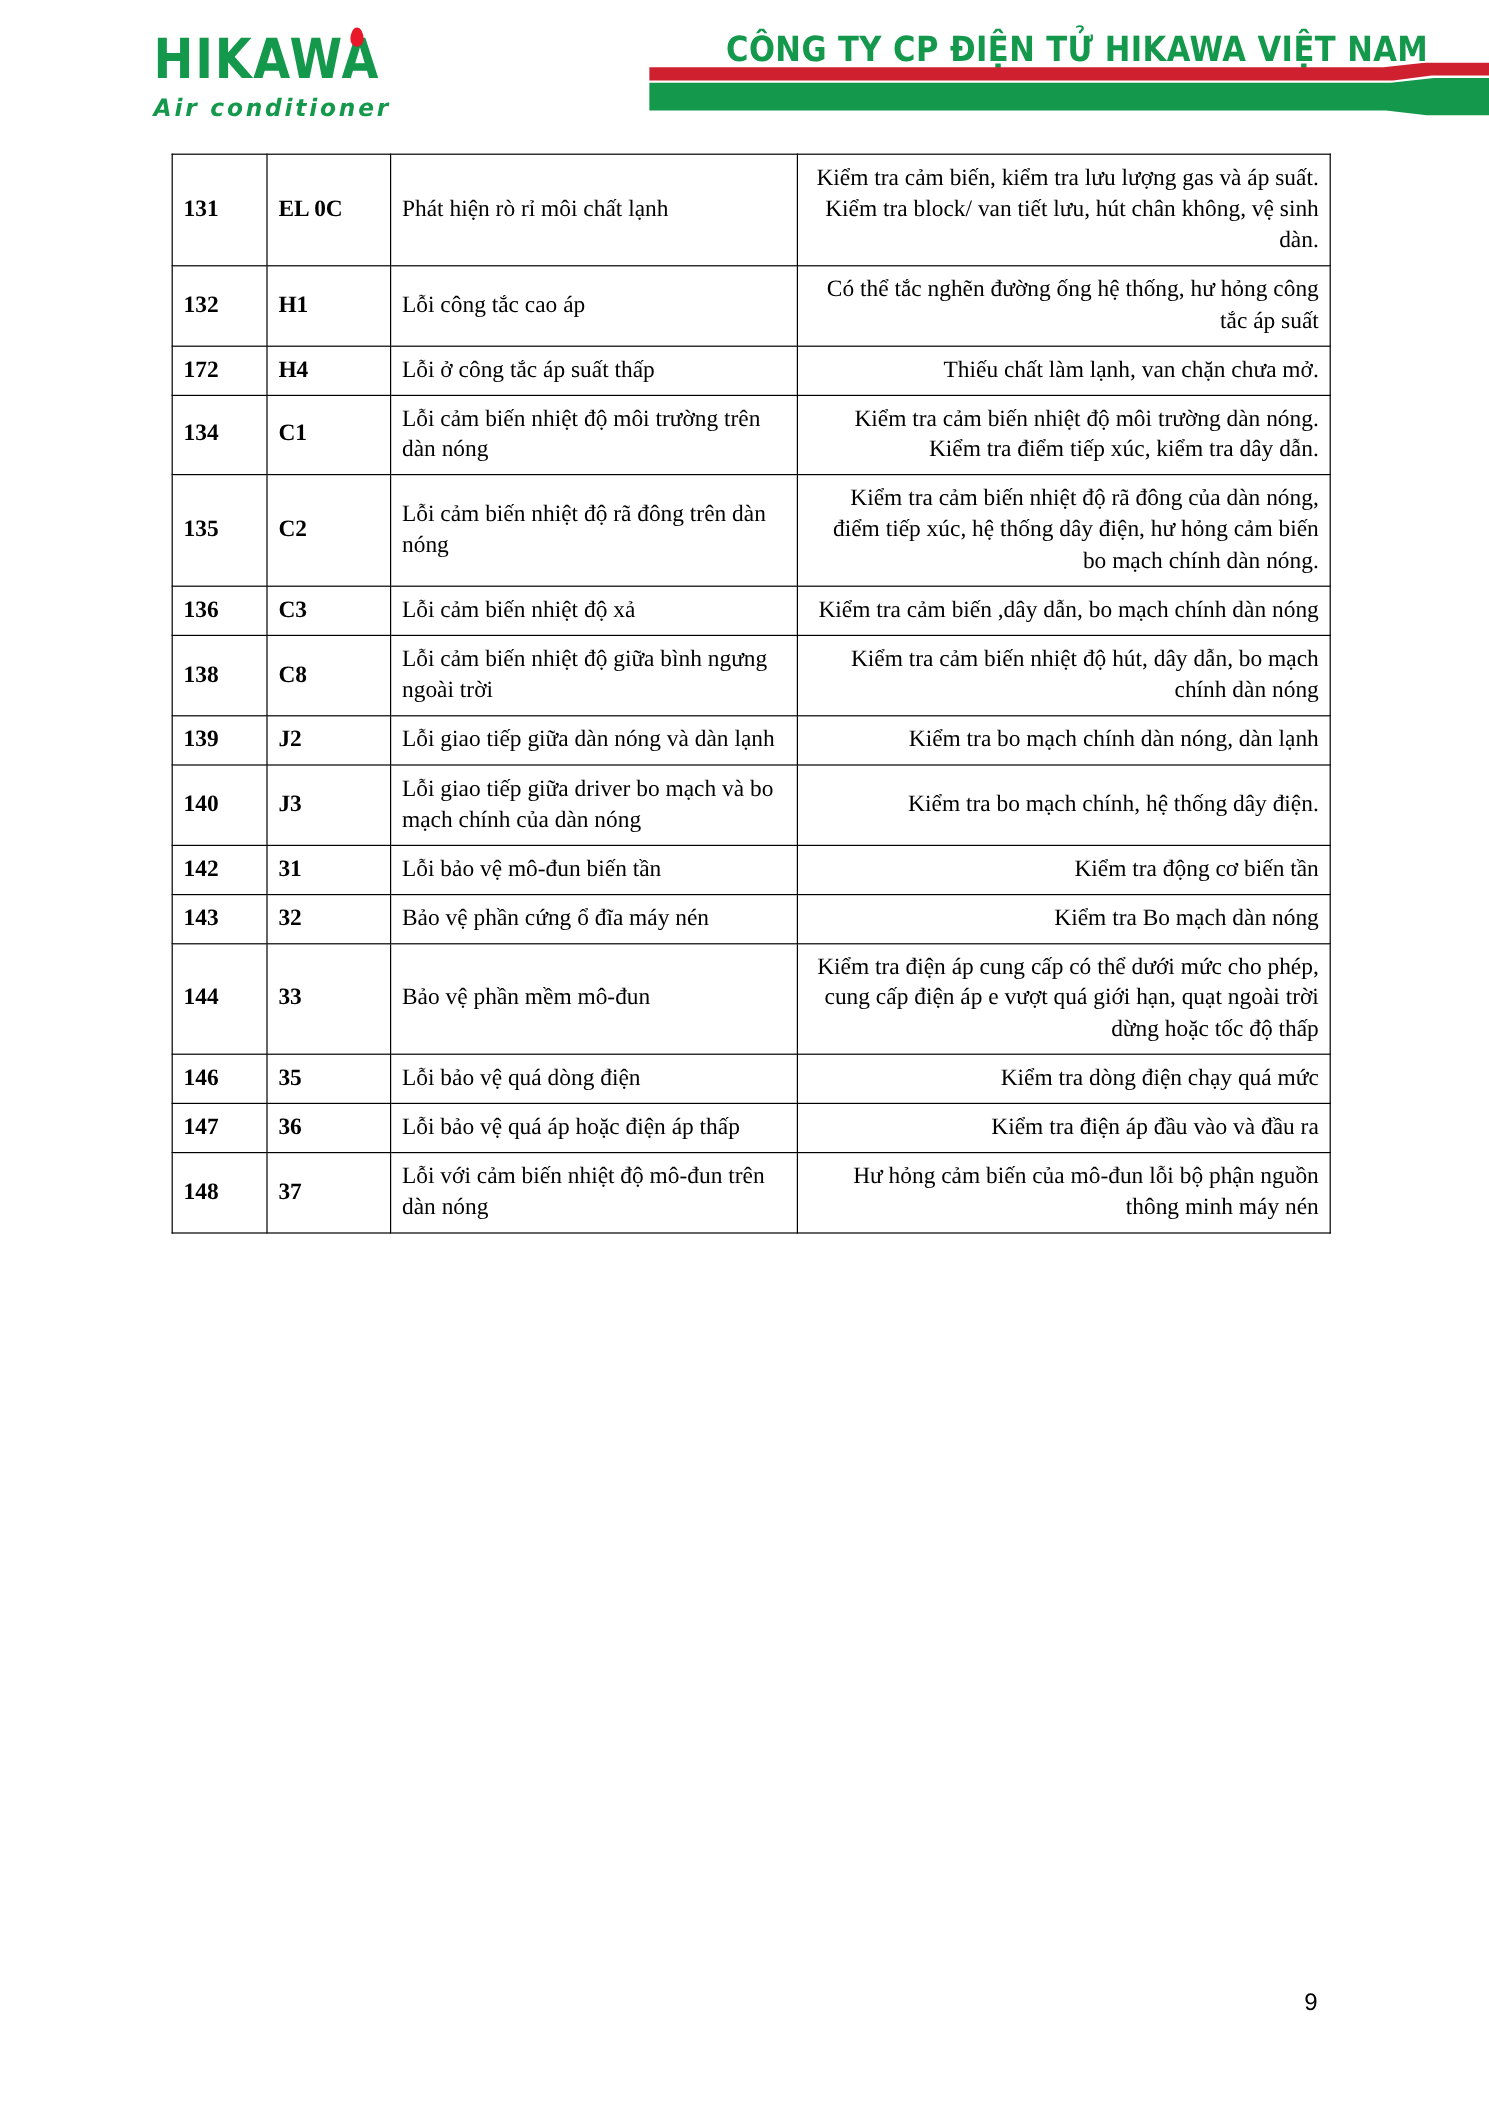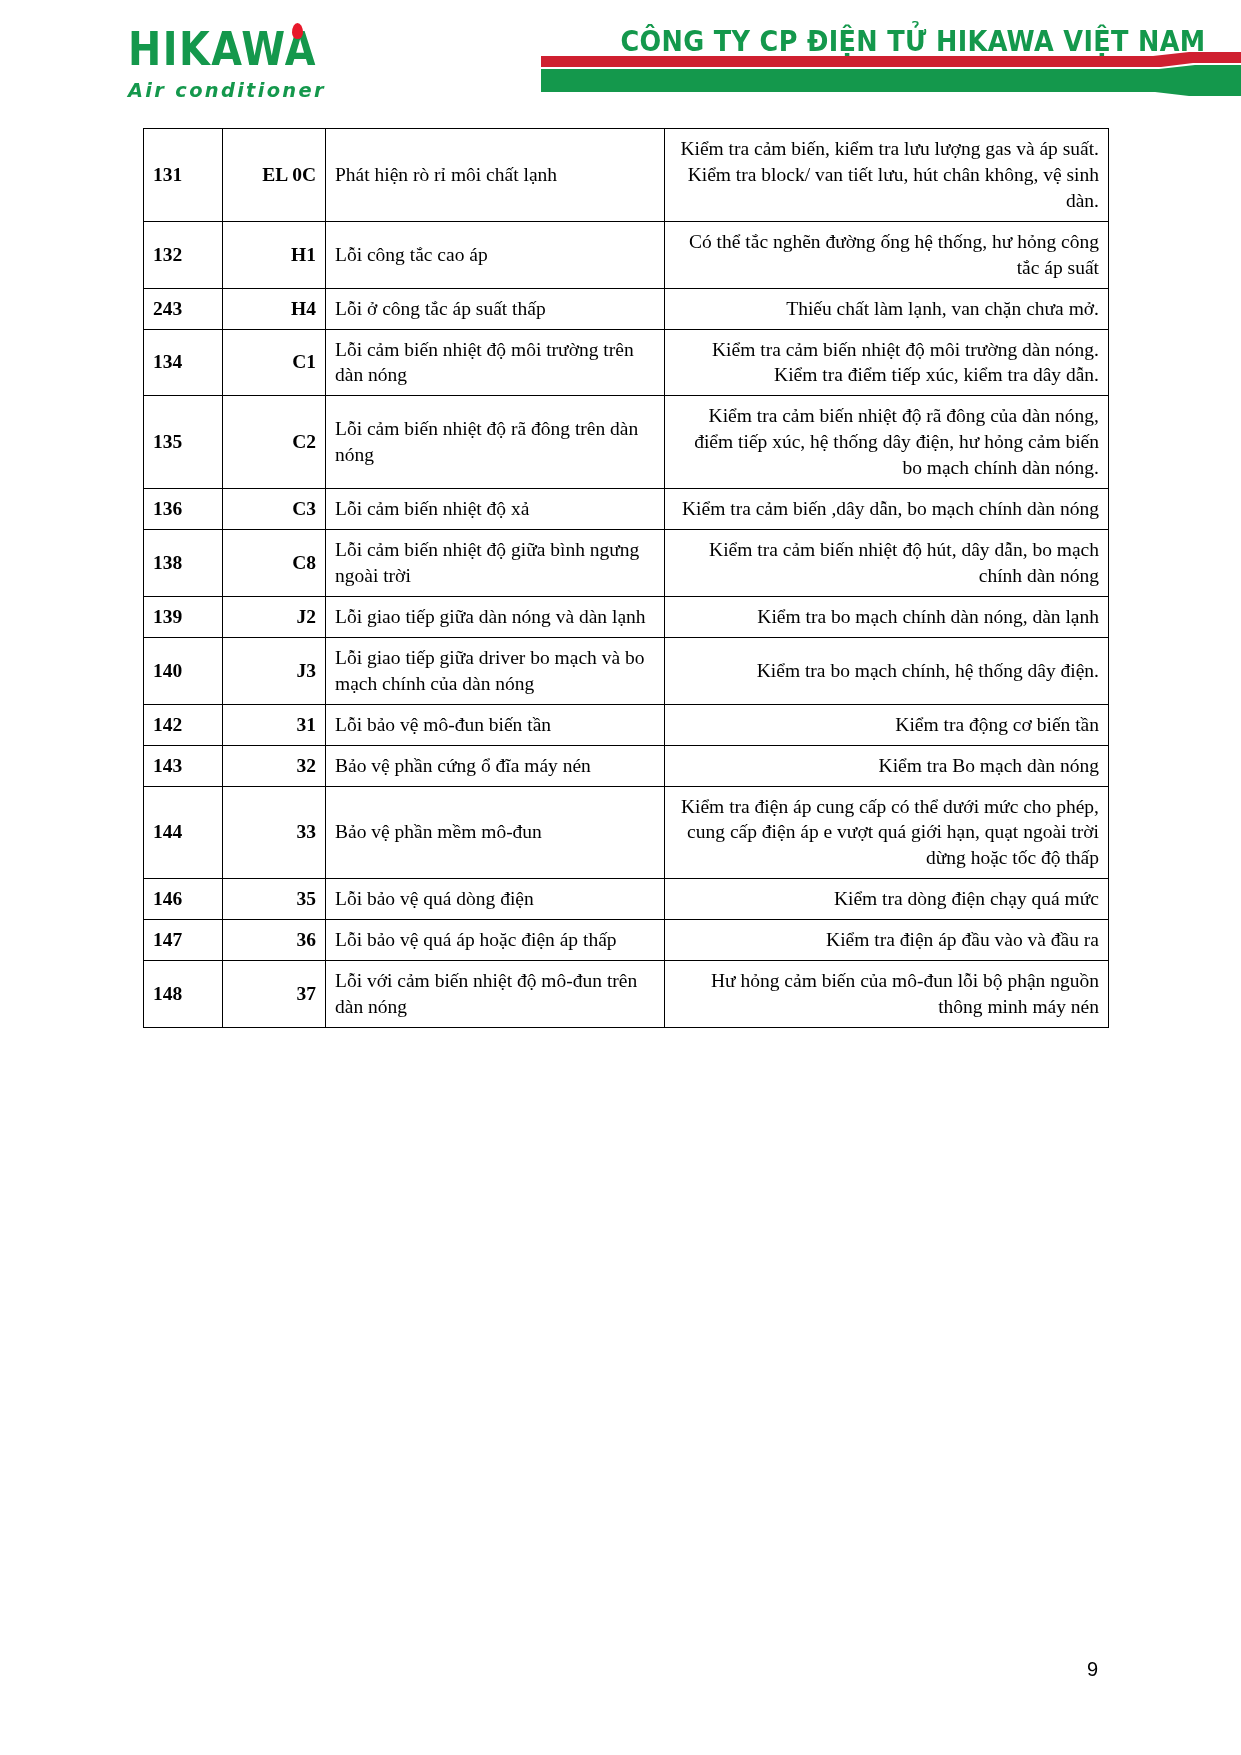--- a/index.html
+++ b/index.html
@@ -62,21 +62,21 @@
     color: #14984c;
     transform: scaleX(0.97);
     transform-origin: left center;
   }
 
   .company-block {
     position: absolute;
     right: 20px;
     top: 24px;
     width: 700px;
-    text-align: center;
+    text-align: left;
   }
   .company-name {
     font-family: "DejaVu Sans", sans-serif;
     font-weight: 700;
     font-size: 29px;
     letter-spacing: 0.4px;
     color: #14984c;
     transform: scaleX(0.88);
     transform-origin: right center;
     white-space: nowrap;
@@ -108,21 +108,21 @@
     line-height: 1.33;
     vertical-align: middle;
   }
   td.col-no {
     width: 60px;
     text-align: left;
     font-weight: bold;
   }
   td.col-code {
     width: 84px;
-    text-align: right;
+    text-align: left;
     font-weight: bold;
   }
   td.col-desc {
     width: 320px;
     padding-left: 12px;
   }
   td.col-fix {
     width: 425px;
     padding-left: 12px;
     text-align: right;
@@ -169,21 +169,21 @@
           <td class="col-desc">Phát hiện rò rỉ môi chất lạnh</td>
           <td class="col-fix">Kiểm tra cảm biến, kiểm tra lưu lượng gas và áp suất. Kiểm tra block/ van tiết lưu, hút chân không, vệ sinh dàn.</td>
         </tr>
         <tr>
           <td class="col-no">132</td>
           <td class="col-code">H1</td>
           <td class="col-desc">Lỗi công tắc cao áp</td>
           <td class="col-fix">Có thể tắc nghẽn đường ống hệ thống, hư hỏng công tắc áp suất</td>
         </tr>
         <tr>
-          <td class="col-no">243</td>
+          <td class="col-no">172</td>
           <td class="col-code">H4</td>
           <td class="col-desc">Lỗi ở công tắc áp suất thấp</td>
           <td class="col-fix">Thiếu chất làm lạnh, van chặn chưa mở.</td>
         </tr>
         <tr>
           <td class="col-no">134</td>
           <td class="col-code">C1</td>
           <td class="col-desc">Lỗi cảm biến nhiệt độ môi trường trên dàn nóng</td>
           <td class="col-fix">Kiểm tra cảm biến nhiệt độ môi trường dàn nóng. Kiểm tra điểm tiếp xúc, kiểm tra dây dẫn.</td>
         </tr>

